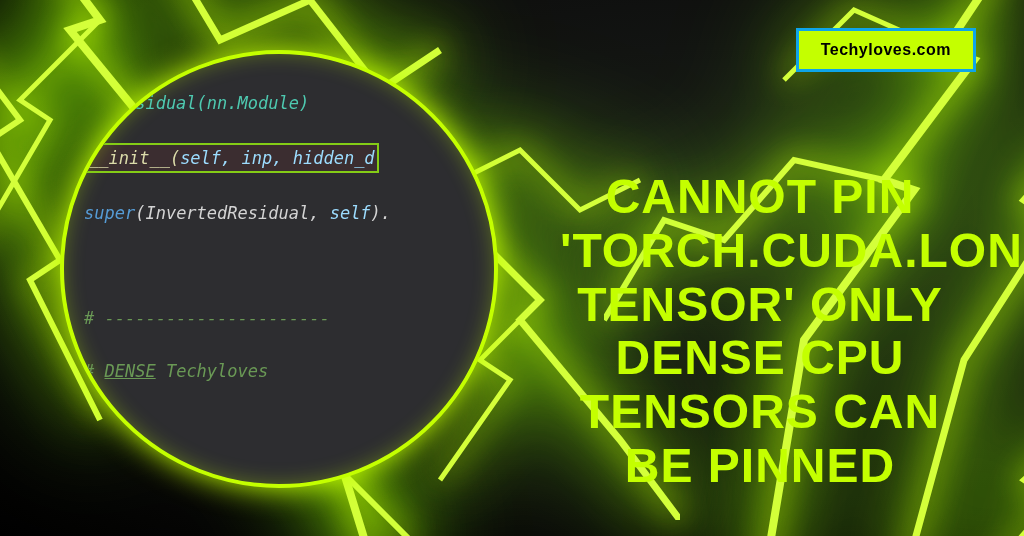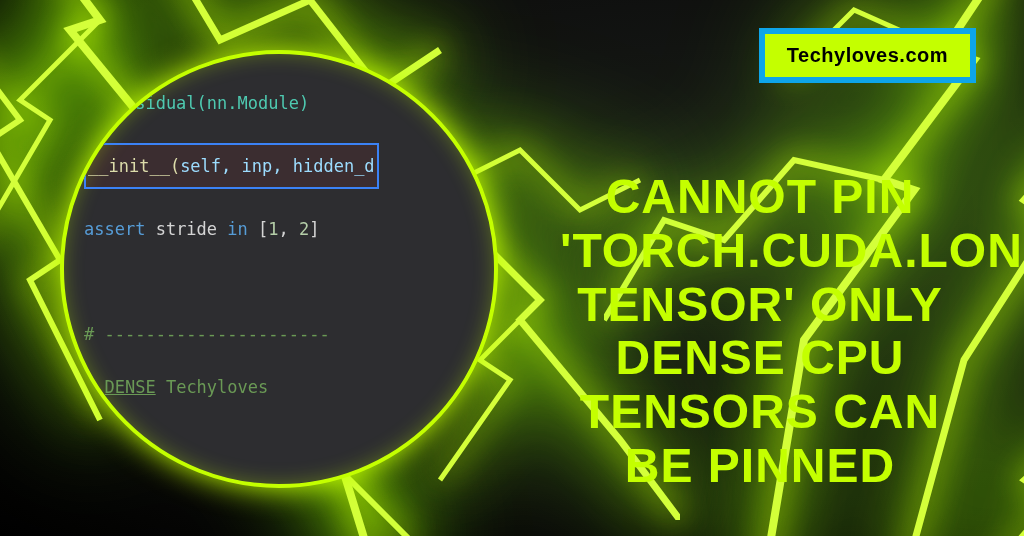--- a/index.html
+++ b/index.html
@@ -47,45 +47,45 @@
     top: 10px;
     left: -20px;
     width: 500px;
     font-family: 'Consolas', 'Monaco', monospace;
     font-size: 17px;
     line-height: 1.55;
     color: #d4d4d4;
     white-space: pre;
   }
 
-  .code-line { display: block; padding-left: 40px; }
+  .code-line { display: block; padding-left: 40px; font-style: italic; }
   .hl-box1 {
     display: inline-block;
-    border: 2px solid #3b82f6;
-    padding: 8px 2px;
+    border: 2px solid #84cc16;
+    padding: 0 2px;
     background: rgba(229,57,53,0.08);
   }
 
   .kw { color: #569cd6; }
   .fn { color: #dcdcaa; }
   .cls { color: #4ec9b0; }
   .self { color: #9cdcfe; }
   .param { color: #9cdcfe; }
   .num { color: #b5cea8; }
   .cmt { color: #6a9955; }
 
   .badge {
     position: absolute;
     top: 28px;
     right: 48px;
     background: #c4ff00;
-    border: 6px solid #0ea5e9;
+    border: 3px solid #0ea5e9;
     padding: 10px 22px;
     font-weight: 900;
-    font-size: 20px;
+    font-size: 16px;
     color: #000;
     letter-spacing: 0.5px;
   }
 
   .headline {
     position: absolute;
     left: 560px;
     top: 170px;
     width: 400px;
     color: #c4ff00;
@@ -122,21 +122,21 @@
     <path d="M 0 0 L 80 60 L 60 80 L 160 180 L 140 200 L 240 320 L 300 400" stroke="#d4ff3a" stroke-width="7" fill="none"></path>
     <path d="M 80 60 L 140 30 L 200 90 L 260 60" stroke="#d4ff3a" stroke-width="5" fill="none"></path>
     <path d="M 160 180 L 100 240 L 130 260 L 60 360" stroke="#d4ff3a" stroke-width="5" fill="none"></path>
   </svg>
 </div>
 
 <div class="code-circle">
   <div class="code-content">
 <span class="code-line"><span class="cls">tedResidual(nn.Module)</span></span>
 <span class="code-line"><span class="hl-box1"><span class="fn">__init__(</span><span class="self">self</span><span class="param">, inp, hidden_d</span></span></span>
-<span class="code-line"><span class="kw">assert</span><span> stride </span><span class="kw">in</span><span> [</span><span class="num">1</span><span>, </span><span class="num">2</span><span>]</span></span>
+<span class="code-line"><span class="kw">super</span><span>(InvertedResidual, </span><span class="self">self</span><span>).</span></span>
 <span class="code-line"> </span>
 <span class="code-line"><span class="cmt"># ----------------------</span></span>
 <span class="code-line"><span class="cmt"># </span><span class="cmt" style="text-decoration:underline">DENSE</span><span class="cmt"> Techyloves</span></span>
 
 
 
 
 
 
   </div>

